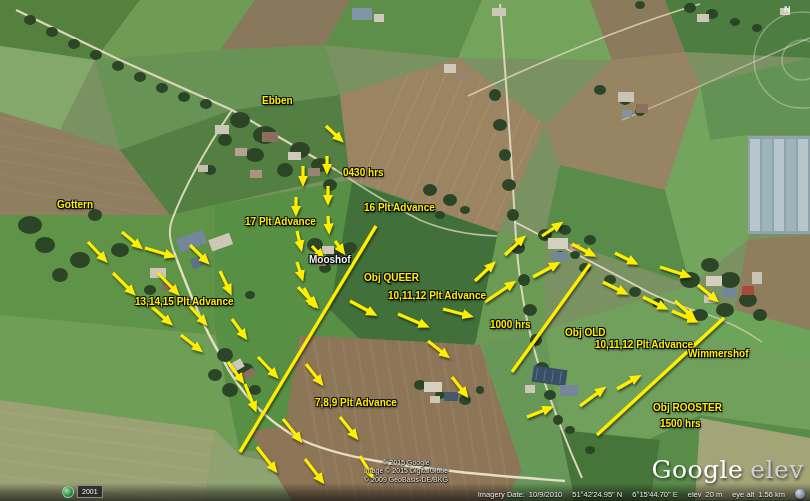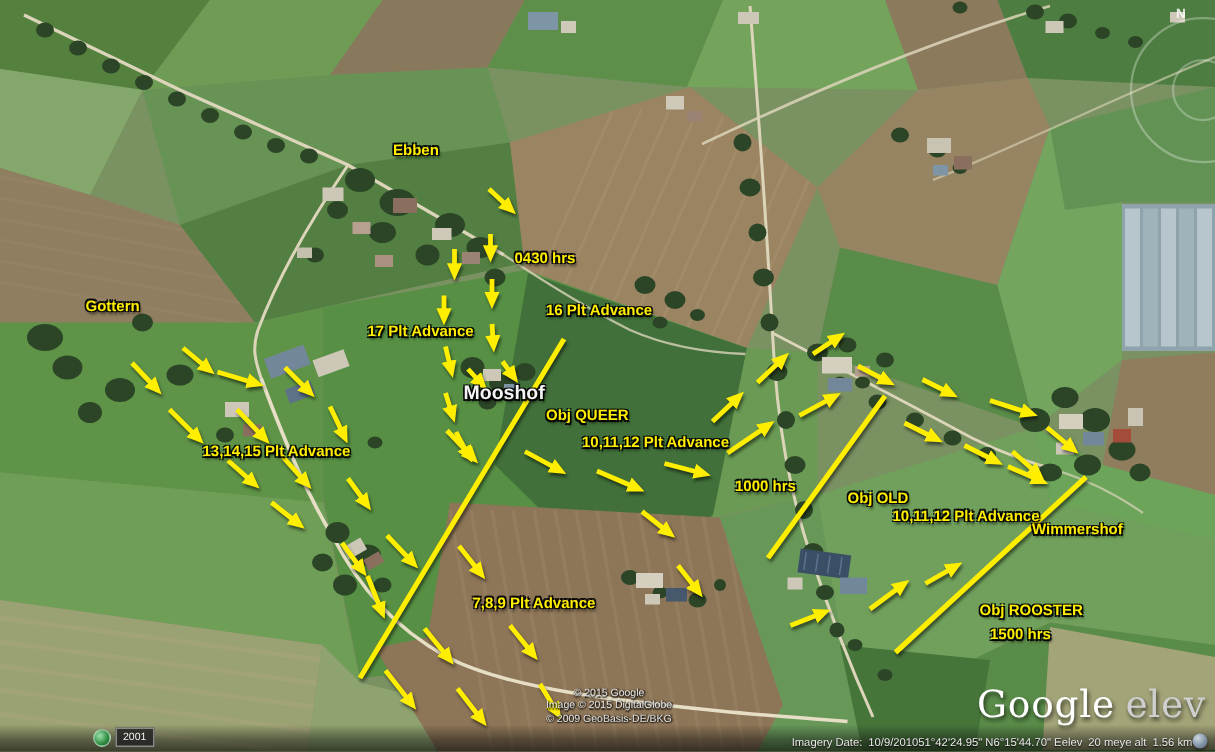--- a/index.html
+++ b/index.html
@@ -6,31 +6,31 @@
   .stage{position:relative;width:810px;height:501px;overflow:hidden;
          font-family:"Liberation Sans",sans-serif;background:#7a9162;}
   .stage svg{display:block;}
   #bg{position:absolute;left:0;top:0;}
   #annot-svg{position:absolute;left:0;top:0;pointer-events:none;
              filter:drop-shadow(1px 2px 1px rgba(0,0,0,.5));}
   #labels-layer{position:absolute;left:0;top:0;width:724px;height:501px;pointer-events:none;}
   .map-label{position:absolute;font-size:10px;font-weight:bold;color:#ffee00;white-space:nowrap;
     text-shadow:-1px -1px 0 rgba(0,0,0,.9),1px -1px 0 rgba(0,0,0,.9),
                 -1px 1px 0 rgba(0,0,0,.9),1px 1px 0 rgba(0,0,0,.9),1px 2px 2px rgba(0,0,0,.7);}
-  .map-label.white{color:#f4f4f4;font-size:13px;}
+  .map-label.white{color:#f4f4f4;font-size:10px;}
   .bottom-fade{position:absolute;left:0;bottom:0;width:810px;height:18px;
     background:linear-gradient(to bottom,rgba(0,0,0,0),rgba(15,15,15,.45) 55%,rgba(8,8,8,.65));}
   .copyright{position:absolute;left:306px;top:459px;width:200px;text-align:center;
     font-size:7px;line-height:8.4px;color:#e3e3e3;
     text-shadow:0 1px 1px #000,1px 0 1px #000;}
   .ge-logo{position:absolute;right:6px;bottom:17px;font-family:"DejaVu Serif",serif;
     font-size:25px;letter-spacing:.5px;text-shadow:1px 2px 3px rgba(0,0,0,.65);}
   .ge-logo .g{color:#ffffff;}
   .ge-logo .e{color:#cfcfcf;margin-left:7px;}
-  .status-bar{position:absolute;right:5px;bottom:2px;display:flex;align-items:center;
+  .status-bar{position:absolute;right:5px;bottom:2px;display:flex;align-items:center;gap:10px;
     font-size:7.5px;color:#e9e9e9;text-shadow:0 1px 1px #000;white-space:nowrap;justify-content:center;}
   .status-bar .pair{display:flex;gap:4px;}
   .globe-dot{width:10px;height:10px;border-radius:50%;
     background:radial-gradient(circle at 35% 30%,#cfd8e2,#8093a6 55%,#4e5f72);
     box-shadow:0 1px 2px rgba(0,0,0,.6);}
   .time-marker{position:absolute;left:62px;top:485px;display:flex;align-items:center;gap:3px;}
   .time-icon{width:10px;height:10px;border-radius:50%;
     background:radial-gradient(circle at 35% 35%,#9fe3b0,#2b8a3e 60%,#14532d);
     border:1px solid rgba(255,255,255,.5);}
   .time-box{background:rgba(35,35,35,.85);border:1px solid #8a8a8a;color:#f0f0f0;

